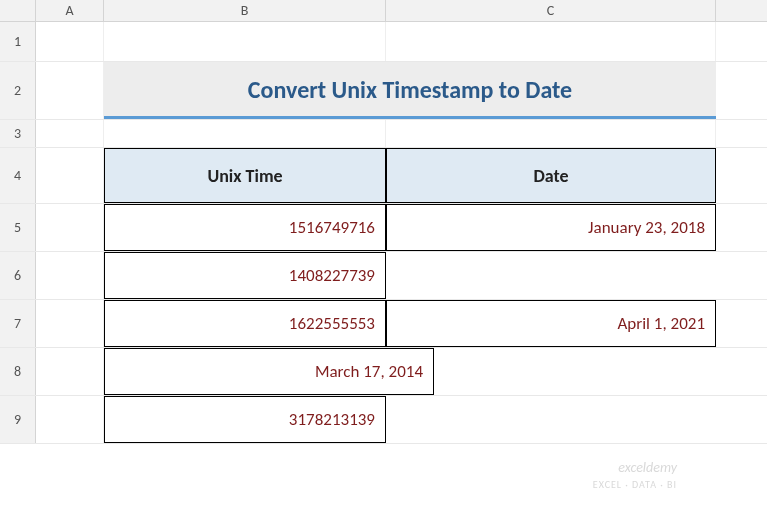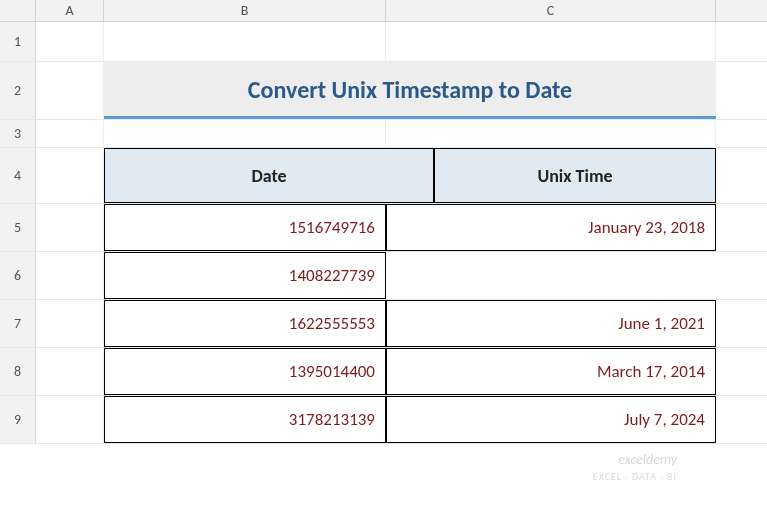--- a/index.html
+++ b/index.html
@@ -88,21 +88,21 @@
   .td-cell {
     font-size: 17px;
     justify-content: flex-end;
     border: 1.5px solid #000;
     color: #7f1d1d;
     padding-right: 10px;
   }
   .watermark {
     position: absolute;
     right: 90px;
-    bottom: 32px;
+    bottom: 24px;
     font-size: 14px;
     color: #d9d9d9;
     text-align: right;
     line-height: 1.1;
     font-style: italic;
     pointer-events: none;
   }
   .watermark .small {
     font-size: 10px;
     letter-spacing: 1px;
@@ -137,56 +137,54 @@
   <div class="row row-3">
     <div class="row-header">3</div>
     <div class="cell col-A"></div>
     <div class="cell col-B"></div>
     <div class="cell col-C"></div>
   </div>
 
   <div class="row row-4">
     <div class="row-header">4</div>
     <div class="cell col-A"></div>
+    <div class="cell th-cell col-B">Unix Time</div>
     <div class="cell th-cell col-C">Date</div>
-    <div class="cell th-cell col-B">Unix Time</div>
   </div>
 
   <div class="row row-d">
     <div class="row-header">5</div>
     <div class="cell col-A"></div>
     <div class="cell td-cell col-B">1516749716</div>
     <div class="cell td-cell col-C">January 23, 2018</div>
   </div>
 
   <div class="row row-d">
     <div class="row-header">6</div>
     <div class="cell col-A"></div>
     <div class="cell td-cell col-B">1408227739</div>
   </div>
 
   <div class="row row-d">
     <div class="row-header">7</div>
     <div class="cell col-A"></div>
     <div class="cell td-cell col-B">1622555553</div>
-    <div class="cell td-cell col-C">June 1, 2021</div>
+    <div class="cell td-cell col-C">April 1, 2021</div>
   </div>
 
   <div class="row row-d">
     <div class="row-header">8</div>
     <div class="cell col-A"></div>
-    <div class="cell td-cell col-B">1395014400</div>
     <div class="cell td-cell col-C">March 17, 2014</div>
   </div>
 
   <div class="row row-d">
     <div class="row-header">9</div>
     <div class="cell col-A"></div>
     <div class="cell td-cell col-B">3178213139</div>
-    <div class="cell td-cell col-C">July 7, 2024</div>
   </div>
 
 </div>
 
 <div class="watermark">
   <span>exceldemy</span><br>
   <span class="small">EXCEL · DATA · BI</span>
 </div>
 
 </body></html>

